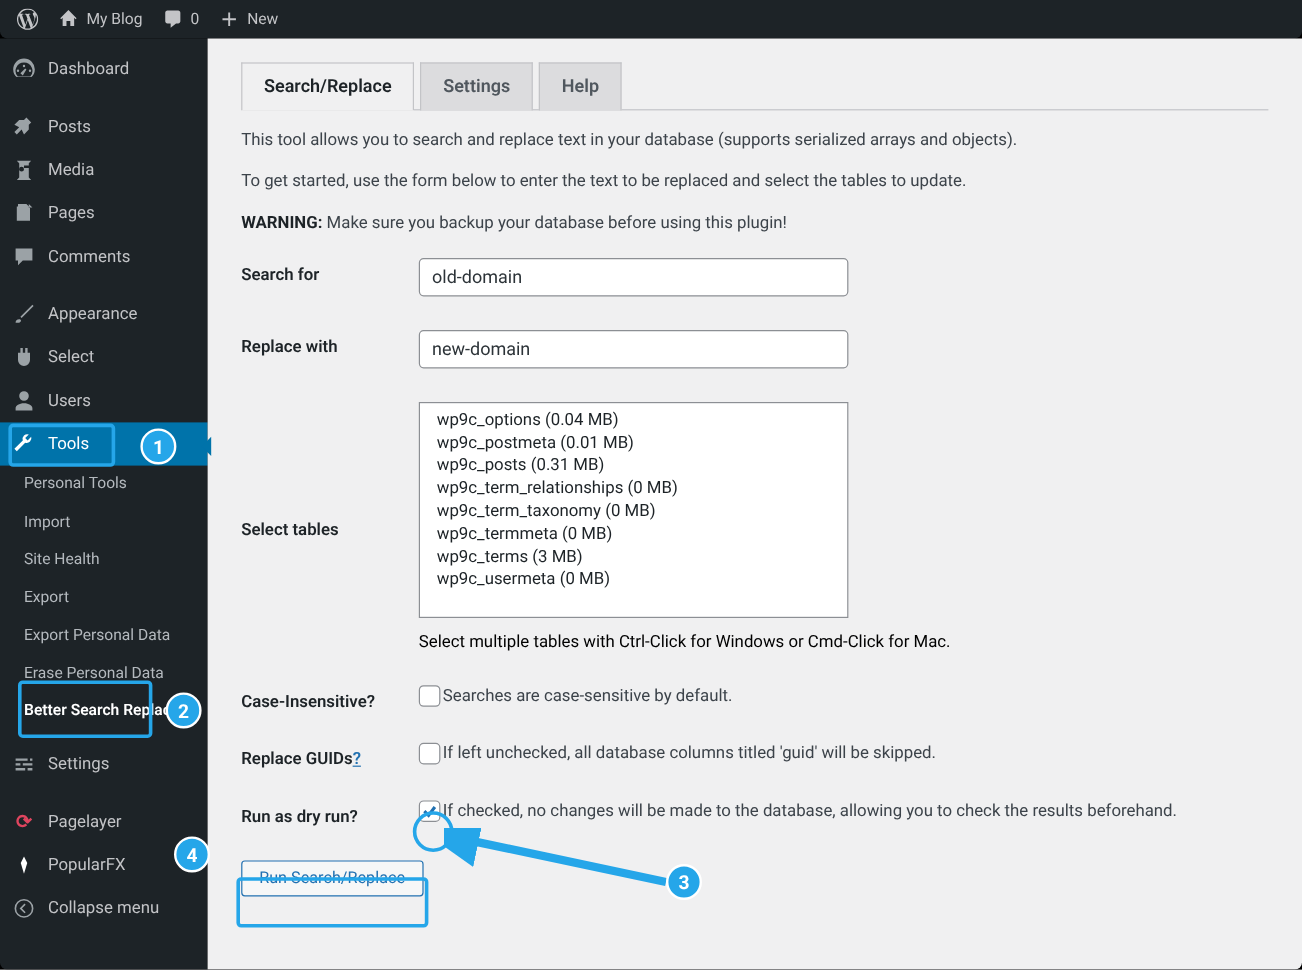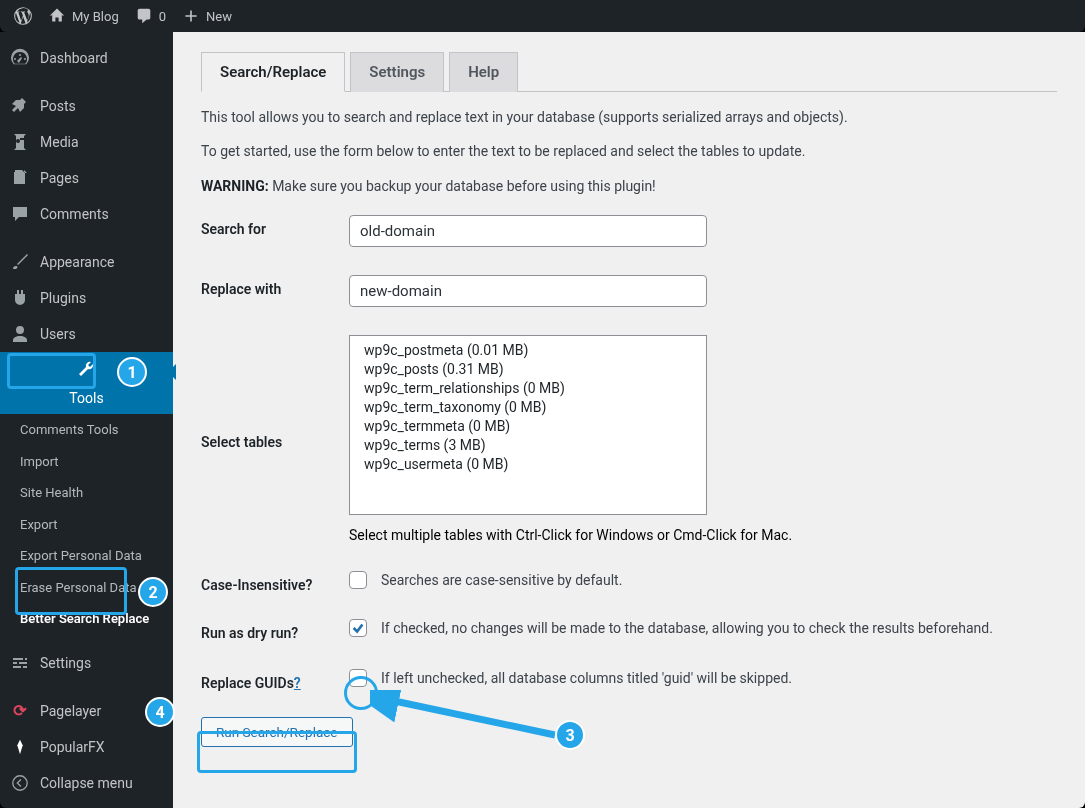--- a/index.html
+++ b/index.html
@@ -7,21 +7,21 @@
 
     .wp-toolbar { background: #1d2327; height: 32px; display: flex; align-items: flex-end; color: #c3c4c7; font-size: 13px; padding: 0 6px; border-bottom-left-radius: 6px; border-bottom-right-radius: 6px;}
     .tb-item { display: flex; align-items: center; gap: 6px; padding: 0 8px; height: 32px; }
     .tb-icon { width: 18px; height: 18px; display:flex; align-items:center; justify-content:center; fill:#c3c4c7;}
 
     .container { display: flex; height: calc(100% - 32px); border-radius: 31px; }
 
     .sidebar { width: 173px; background: #1d2327; flex-shrink: 0; border-bottom-left-radius: 6px; padding-top: 8px;}
     .menu-item { display: flex; align-items: center; gap: 10px; padding: 8px 10px; color: #c3c4c7; font-size: 14px; cursor: pointer; position: relative; }
     .menu-item .micon { width: 20px; height: 20px; fill: rgba(240,246,252,.6); display:flex; align-items:center; justify-content:center;}
-    .menu-item.current { background: #0073aa; color: #fff; flex-direction: column; }
+    .menu-item.current { background: #0073aa; color: #fff; }
     .menu-item.current .micon { fill: #fff; }
     .separator { height: 12px; }
     .submenu { padding: 0; }
     .submenu .sub-item { padding: 7px 12px 7px 20px; color: #b4b9be; font-size: 13px; cursor: pointer; line-height:1.35; }
     .submenu .sub-item.current { font-weight: 600; color: #fff; }
 
     .main { flex: 1; background: #f0f0f1; overflow: hidden; position: relative; border-bottom-right-radius: 6px;}
     .main-inner { padding: 20px 28px; }
 
     .nav-tabs { display: flex; border-bottom: 1px solid #c3c4c7; gap: 0; margin-bottom: 14px; }
@@ -34,21 +34,21 @@
 
     .form-table { margin-top: 18px; }
     .form-row { display: flex; align-items: flex-start; margin-bottom: 28px; }
     .form-row .label { width: 148px; font-weight: 600; font-size: 14px; color: #1d2327; padding-top: 6px; }
     .form-row .ctrl { flex: 1; }
     .form-row .ctrl input[type="text"] { width: 358px; padding: 6px 10px; font-size: 15px; border: 1px solid #8c8f94; border-radius: 4px; background: #fff; color:#2c3338;}
     .table-select { width: 358px; height: 180px; border: 1px solid #8c8f94; background: #fff; overflow-y: auto; padding: 4px 0; font-size: 14px; }
     .table-select .opt { padding: 1.5px 14px; color: #1d2327; cursor: pointer; }
     .hint { font-size: 14px; color: #000000; margin-top: 12px; }
 
-    .chk-row { display:flex; align-items:center; gap: 14px; }
+    .chk-row { display:flex; align-items:center; gap: 2px; }
     .chk { width: 18px; height: 18px; border: 1px solid #8c8f94; border-radius: 4px; background: #fff; display:flex; align-items:center; justify-content:center; cursor:pointer;}
     .chk.checked svg { display:block; }
     .chk svg { display:none; width:14px; height:14px; stroke:#2271b1; stroke-width:3; fill:none; }
     .desc { font-size: 14px; color: #3c434a; }
     .qmark { color:#2271b1; text-decoration:underline; }
 
     .submit-btn { padding: 6px 14px; font-size: 13.5px; color: #2271b1; border: 1px solid #2271b1; background: #f6f7f7; border-radius: 3px; font-weight:400; cursor:pointer; }
 
     .callout { position: absolute; border: 3px solid #25a6e9; border-radius: 4px; pointer-events: none; z-index: 50; }
     .badge { position: absolute; width: 30px; height: 30px; background: #25a6e9; color: #fff; border-radius: 50%; display:flex; align-items:center; justify-content:center; font-weight:700; font-size:16px; z-index:55; border:2px solid #fff;}
@@ -149,40 +149,40 @@
           </svg>
         </span>
       <span>Appearance</span>
     </div>
     <div class="menu-item">
       <span class="micon">
           <svg viewBox="0 0 20 20" width="20" height="20">
             <path d="M7 2v4H5v6a5 5 0 0 0 10 0V6h-2V2h-2v4H9V2H7z"></path>
           </svg>
         </span>
-      <span>Plugins</span>
+      <span>Select</span>
     </div>
     <div class="menu-item">
       <span class="micon">
           <svg viewBox="0 0 20 20" width="20" height="20">
             <path d="M10 10a4 4 0 1 0-4-4 4 4 0 0 0 4 4zm0 2c-4 0-7 2-7 4v2h14v-2c0-2-3-4-7-4z"></path>
           </svg>
         </span>
       <span>Users</span>
     </div>
     <div class="menu-item current" style="position:relative;">
       <span class="micon">
           <svg viewBox="0 0 20 20" width="20" height="20">
             <path fill="#fff" d="M16 4a4 4 0 0 1-5 5l-7 7-2-2 7-7a4 4 0 0 1 5-5l-3 3 2 2 3-3z"></path>
           </svg>
         </span>
       <span>Tools</span>
     </div>
     <div class="submenu">
-      <div class="sub-item">Comments Tools</div>
+      <div class="sub-item">Personal Tools</div>
       <div class="sub-item">Import</div>
       <div class="sub-item">Site Health</div>
       <div class="sub-item">Export</div>
       <div class="sub-item">Export Personal Data</div>
       <div class="sub-item">Erase Personal Data</div>
       <div class="sub-item current">Better Search Replace</div>
     </div>
     <div class="menu-item" style="margin-top:10px;">
       <span class="micon">
           <svg viewBox="0 0 20 20" width="20" height="20">
@@ -235,56 +235,57 @@
           <div class="ctrl"><input type="text" value="old-domain" style=""></div>
         </div>
         <div class="form-row">
           <div class="label">Replace with</div>
           <div class="ctrl"><input type="text" value="new-domain" style=""></div>
         </div>
         <div class="form-row" style="align-items:center;">
           <div class="label">Select tables</div>
           <div class="ctrl">
             <div class="table-select" id="tables-select">
+                <div class="opt">wp9c_options (0.04 MB)</div>
                 <div class="opt">wp9c_postmeta (0.01 MB)</div>
                 <div class="opt">wp9c_posts (0.31 MB)</div>
                 <div class="opt">wp9c_term_relationships (0 MB)</div>
                 <div class="opt">wp9c_term_taxonomy (0 MB)</div>
                 <div class="opt">wp9c_termmeta (0 MB)</div>
                 <div class="opt">wp9c_terms (3 MB)</div>
                 <div class="opt">wp9c_usermeta (0 MB)</div>
               </div>
             <div class="hint">Select multiple tables with Ctrl-Click for Windows or Cmd-Click for Mac.</div>
           </div>
         </div>
         <div class="form-row" style="margin-bottom:26px;justify-content:space-between;">
           <div class="label">Case-Insensitive?</div>
           <div class="ctrl chk-row">
             <div class="chk"></div>
             <span class="desc">Searches are case-sensitive by default.</span>
           </div>
         </div>
+        <div class="form-row" style="margin-bottom:26px;">
+          <div class="label"><span>Replace GUIDs</span><span class="qmark">?</span></div>
+          <div class="ctrl chk-row">
+            <div class="chk"></div>
+            <span class="desc">If left unchecked, all database columns titled 'guid' will be skipped.</span>
+          </div>
+        </div>
         <div class="form-row" style="margin-bottom:28px;">
           <div class="label">Run as dry run?</div>
           <div class="ctrl chk-row">
             <div class="chk checked">
                 <svg viewBox="0 0 16 16">
                   <polyline points="3,8 7,12 13,4"></polyline>
                 </svg>
               </div>
             <span class="desc">If checked, no changes will be made to the database, allowing you to check the results beforehand.</span>
           </div>
         </div>
-        <div class="form-row" style="margin-bottom:26px;">
-          <div class="label"><span>Replace GUIDs</span><span class="qmark">?</span></div>
-          <div class="ctrl chk-row">
-            <div class="chk"></div>
-            <span class="desc">If left unchecked, all database columns titled 'guid' will be skipped.</span>
-          </div>
-        </div>
         <button class="submit-btn">Run Search/Replace</button>
       </div>
     </div>
   </div>
 </div>
 
 <div class="callout" style="left:7px; top:353px; width:89px; height:36px;"></div>
 <div class="badge" style="left:117px; top:357px;">1</div>
 <div class="flyout-arrow" style="left:168px; top:364px;"></div>
 

